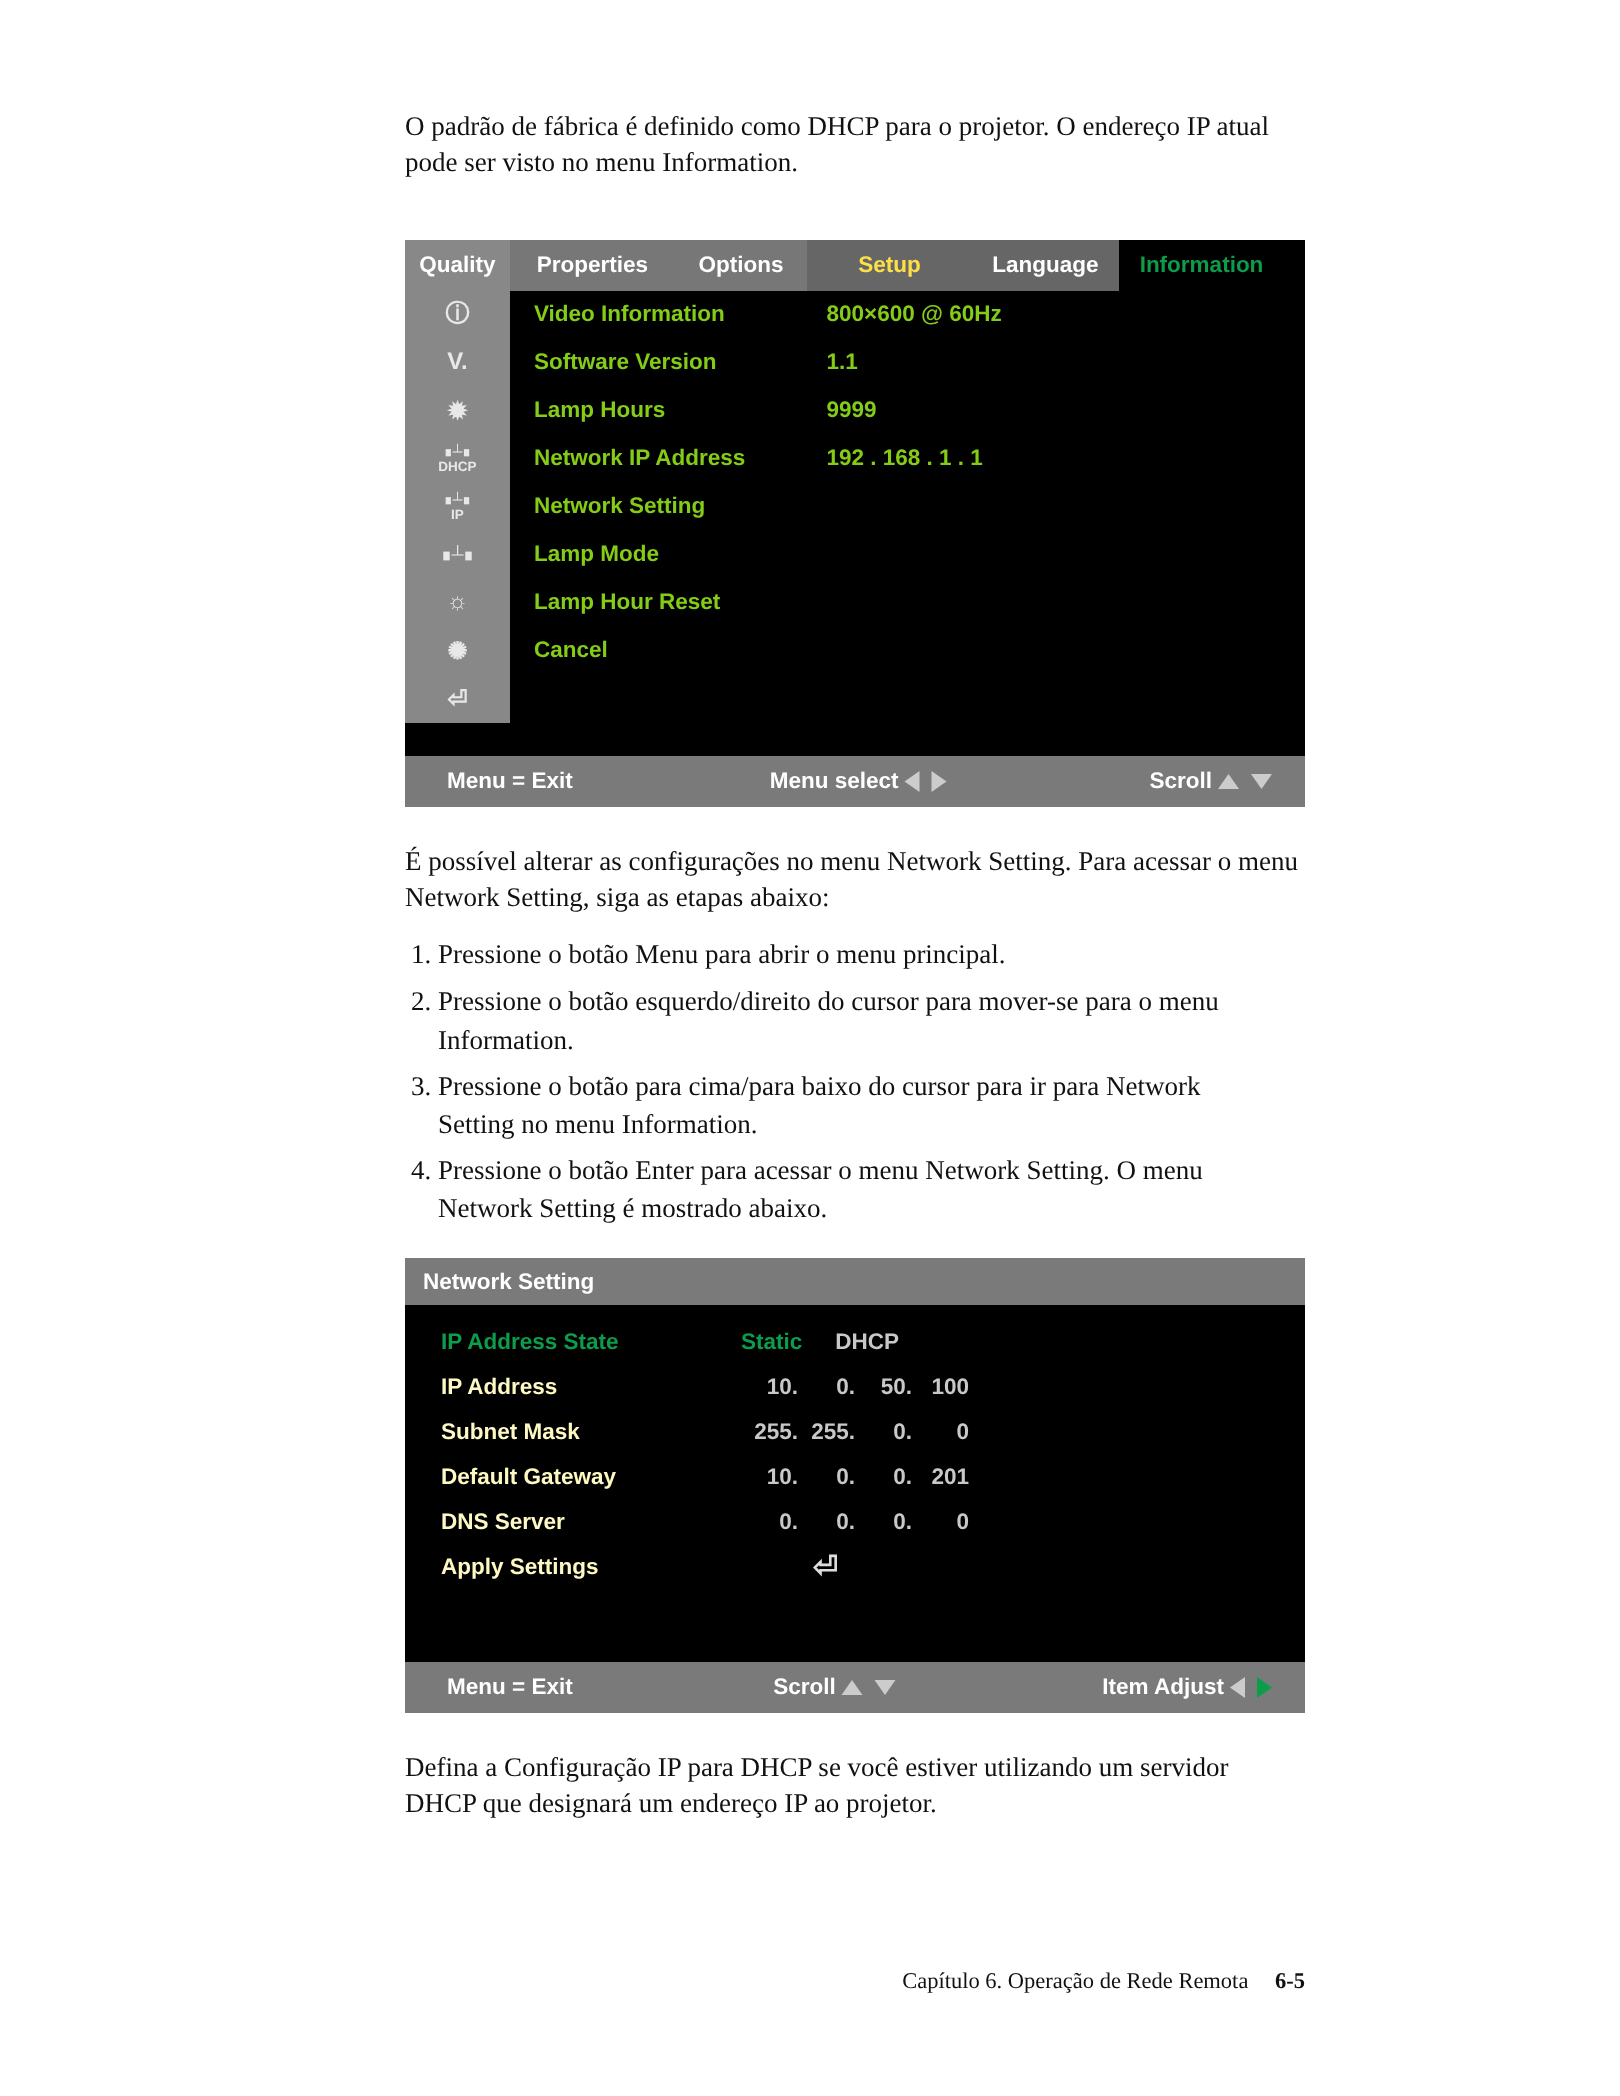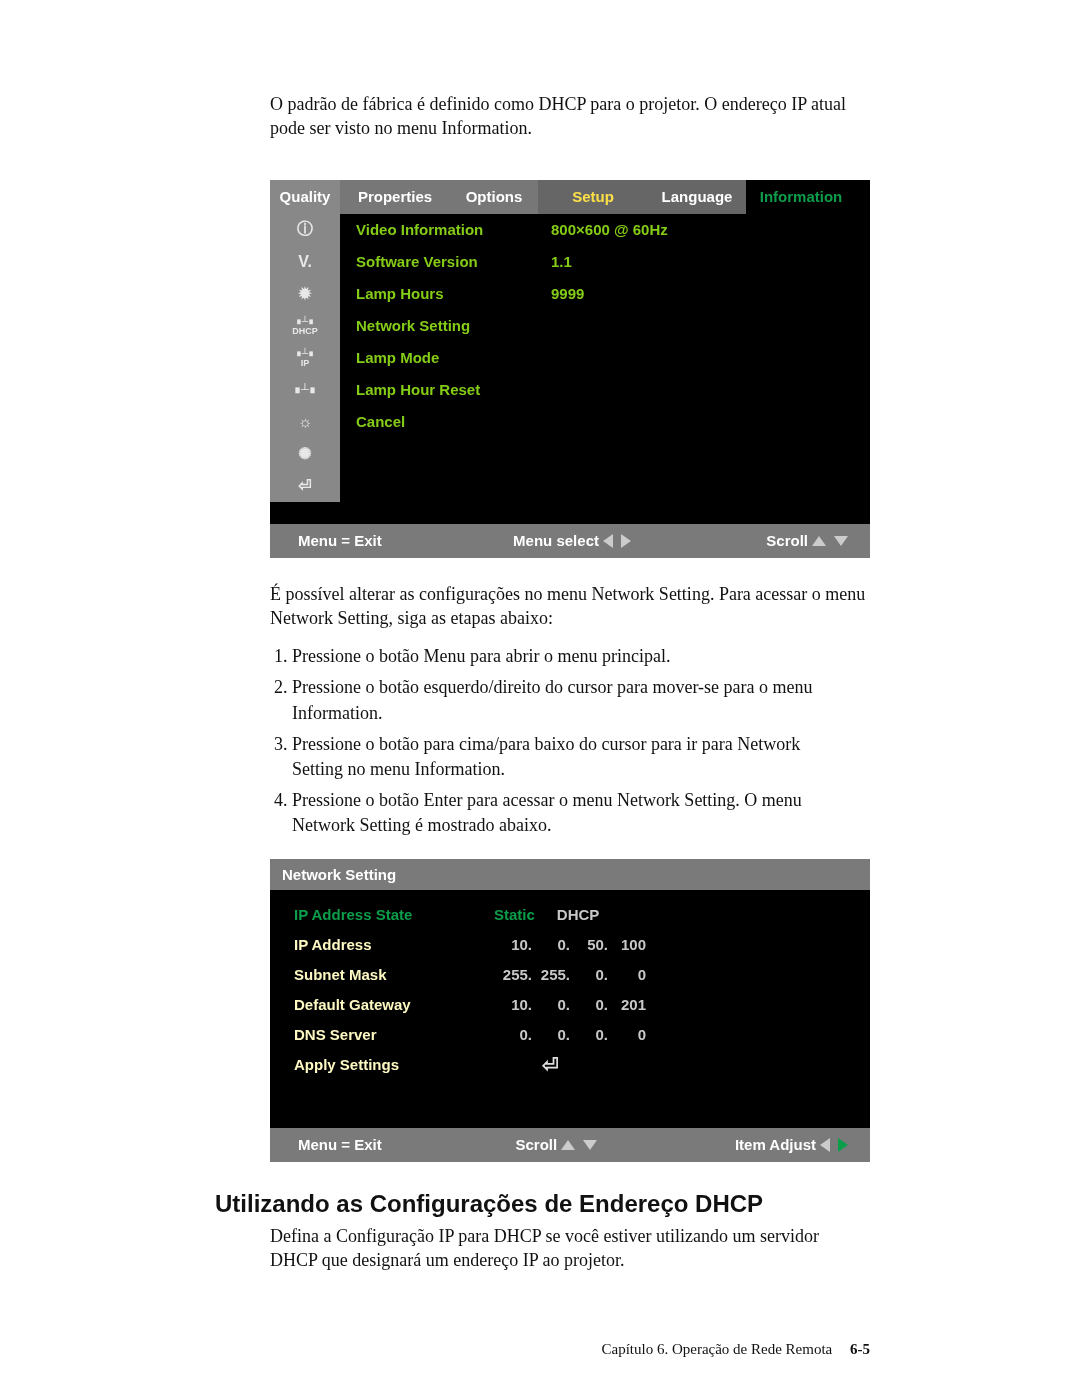--- a/index.html
+++ b/index.html
@@ -7,21 +7,21 @@
     padding: 0;
     background: #fff;
     font-family: "Palatino Linotype", "Book Antiqua", Palatino, Georgia, serif;
     color: #111;
   }
   .page {
     width: 1080px;
     height: 1397px;
     position: relative;
     box-sizing: border-box;
-    padding: 92px 210px 60px 270px;
+    padding: 72px 210px 60px 270px;
   }
   .body-text {
     font-size: 18px;
     line-height: 1.35;
     margin: 0 0 14px 0;
   }
   ol.steps {
     margin: 0 16px 20px 0;
     padding-left: 22px;
     font-size: 18px;
@@ -29,21 +29,21 @@
   }
   ol.steps li { margin-bottom: 6px; }
   h3.section-heading {
     font-family: Arial, Helvetica, sans-serif;
     font-weight: bold;
     font-size: 24px;
     margin: 28px 0 6px -55px;
   }
   .footer {
     position: absolute;
-    bottom: 39px;
+    bottom: 67px;
     right: 210px;
     font-size: 15px;
   }
   .footer .pg { font-weight: bold; margin-left: 14px; }
 
   
   .osd {
     background: #000;
     font-family: Arial, Helvetica, sans-serif;
     font-weight: bold;
@@ -138,20 +138,24 @@
           </div>
           <div class="row">
             <div class="label">Software Version</div>
             <div class="val">1.1</div>
           </div>
           <div class="row">
             <div class="label">Lamp Hours</div>
             <div class="val">9999</div>
           </div>
           <div class="row">
+            <div class="label">Network IP Address</div>
+            <div class="val">192 . 168 . 1 . 1</div>
+          </div>
+          <div class="row">
             <div class="label">Network Setting</div>
             <div class="val"></div>
           </div>
           <div class="row">
             <div class="label">Lamp Mode</div>
             <div class="val"></div>
           </div>
           <div class="row">
             <div class="label">Lamp Hour Reset</div>
             <div class="val"></div>
@@ -252,21 +256,20 @@
       <span>Scroll</span>
       <span class="tri up"></span>
       <span class="tri down"></span>
       <span class="sp"></span>
       <span>Item Adjust</span>
       <span class="tri left"></span>
       <span class="tri right green"></span>
     </div>
   </div>
 
-  <h3 class="section-heading">Utilizando as Configurações de Endereço DHCP</h3>
   <p class="body-text">Defina a Configuração IP para DHCP se você estiver utilizando um servidor DHCP que designará um endereço IP ao projetor.</p>
 
   <div class="footer">
     <span>Capítulo 6. Operação de Rede Remota</span>
     <span class="pg">6-5</span>
   </div>
 
 </div>
 
 </body></html>

